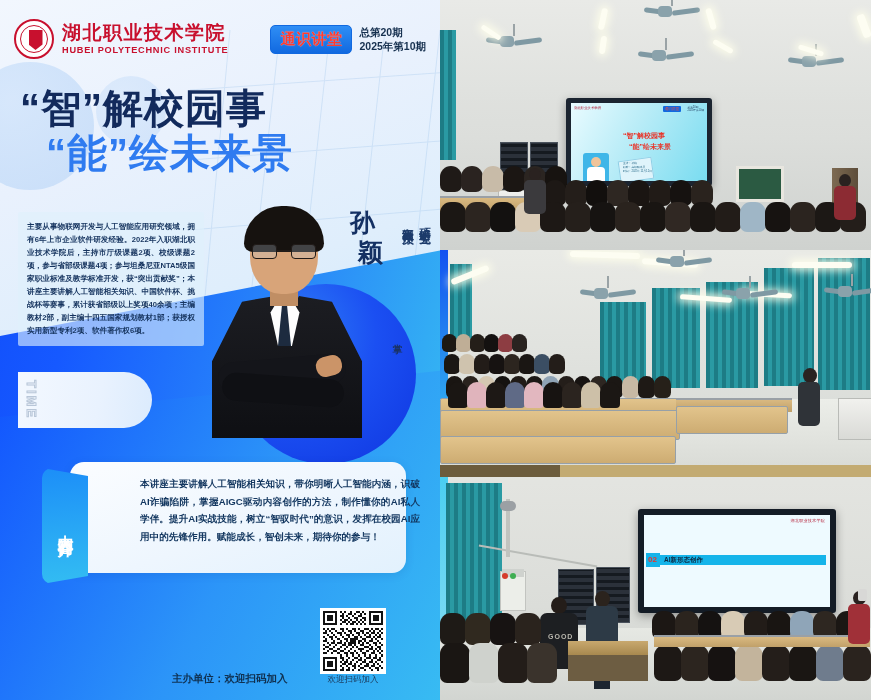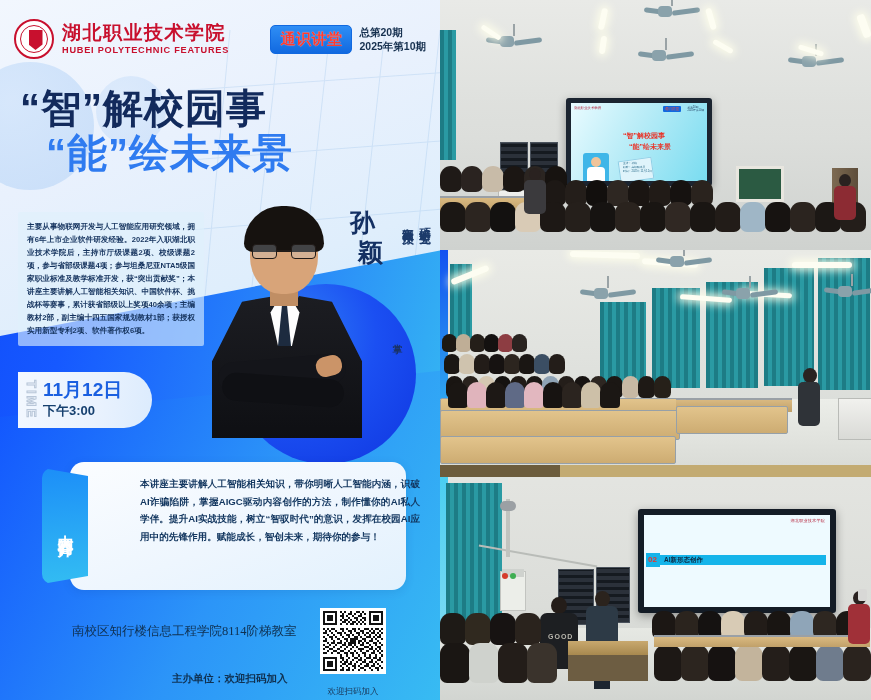--- a/index.html
+++ b/index.html
@@ -211,21 +211,21 @@
     margin-right: 4px;
   }
   .time-main { color: #1a5fe0; font-size: 19px; font-weight: 800; line-height: 1.1; }
   .time-sub { color: #16406f; font-size: 13px; font-weight: 700; margin-top: 1px; }
 
   
   .intro-wrap {
     position: absolute; left: 42px; top: 462px; width: 364px; height: 128px;
   }
   .intro-card {
-    position: absolute; left: 28px; top: 0; width: 336px; height: 128px;
+    position: absolute; left: 28px; top: 0; width: 336px; height: 111px;
     background: linear-gradient(160deg,#fbfdff 0%, #eef6fe 55%, #e2f1fd 100%);
     border-radius: 14px 14px 14px 14px;
     box-shadow: 0 2px 10px rgba(12,48,120,.12);
   }
   .intro-tab {
     position: absolute; left: 0; top: 6px; width: 46px; height: 116px;
     background: linear-gradient(175deg,#1c8ef8 0%, #33bdf2 100%);
     border-radius: 10px 0 0 10px;
     display: flex; align-items: center; justify-content: center;
     clip-path: polygon(0 0, 100% 8px, 100% calc(100% - 8px), 0 100%);
@@ -256,21 +256,21 @@
   .addr .a1 { letter-spacing: .5px; }
   .addr .a2 { font-size: 12.5px; }
   .host {
     position: absolute; left: 172px; top: 672px;
     font-size: 10.5px; font-weight: 700; color: #0f3050;
     font-family: "Liberation Serif","DejaVu Serif",serif;
   }
   .qr-wrap { position: absolute; left: 320px; top: 608px; width: 66px; text-align: center; }
   .qr { width: 66px; height: 66px; background: #fff; padding: 3px; }
   .qr svg { display: block; }
-  .qr-cap { font-size: 8.5px; color: #1b3a5c; margin-top: 12px;
+  .qr-cap { font-size: 8.5px; color: #1b3a5c; margin-top: 0;
             font-family: "Liberation Serif",serif; }
 
   
   .photos { width: 431px; height: 700px; position: relative; background:#2a2d31; }
   .photo { position: absolute; left: 0; width: 431px; overflow: hidden; }
   .p1 { top: 0;   height: 250px; }
   .p2 { top: 250px; height: 215px; }
   .p3 { top: 465px; height: 235px; }
   .photo .scene { position: absolute; inset: 0; }
 
@@ -344,21 +344,21 @@
     </div>
 
     <div class="poster-sweep"></div>
     <div class="poster-sweep2"></div>
 
     <div class="p-header">
       <div class="logo-wrap">
         <div class="logo-seal"></div>
         <div>
           <div class="logo-cn">湖北职业技术学院</div>
-          <div class="logo-en">HUBEI POLYTECHNIC FEATURES</div>
+          <div class="logo-en">HUBEI POLYTECHNIC INSTITUTE</div>
         </div>
       </div>
       <div class="header-right">
         <div class="badge-pill">通识讲堂</div>
         <div class="issue">
           <div>总第20期</div>
           <div>2025年第10期</div>
         </div>
       </div>
     </div>
@@ -392,38 +392,33 @@
       <span>颖</span>
     </div>
     <div class="sp-titles">
       <span>高级程序员</span>
       <span>硕士研究生</span>
     </div>
     <div class="sp-deco">掌</div>
 
     <div class="time-pill">
       <div class="time-word">TIME</div>
-      <div>
-        <div class="time-main">11月12日</div>
-        <div class="time-sub">下午3:00</div>
-      </div>
     </div>
 
     <div class="intro-wrap">
       <div class="intro-card">
         <div class="intro-text">本讲座主要讲解人工智能相关知识，带你明晰人工智能内涵，识破 AI诈骗陷阱，掌握AIGC驱动内容创作的方法，制作懂你的AI私人学伴。提升AI实战技能，树立“智驭时代”的意识，发挥在校园AI应用中的先锋作用。赋能成长，智创未来，期待你的参与！</div>
       </div>
       <div class="intro-tab">
         <span>内容简介</span>
       </div>
     </div>
 
 
     <div class="addr">
-      <div class="a2">南校区知行楼信息工程学院8114阶梯教室</div>
     </div>
     <div class="host">主办单位：欢迎扫码加入</div>
 
     <div class="qr-wrap">
       <div class="qr">
         <svg width="60" height="60" viewBox="0 0 29 29" shape-rendering="crispEdges">
           <rect width="29" height="29" fill="#fff"></rect>
           <g fill="#111">
             <path d="M0 0h7v7H0z"></path>
               <path d="M1 1h5v5H1z" fill="#fff"></path>

